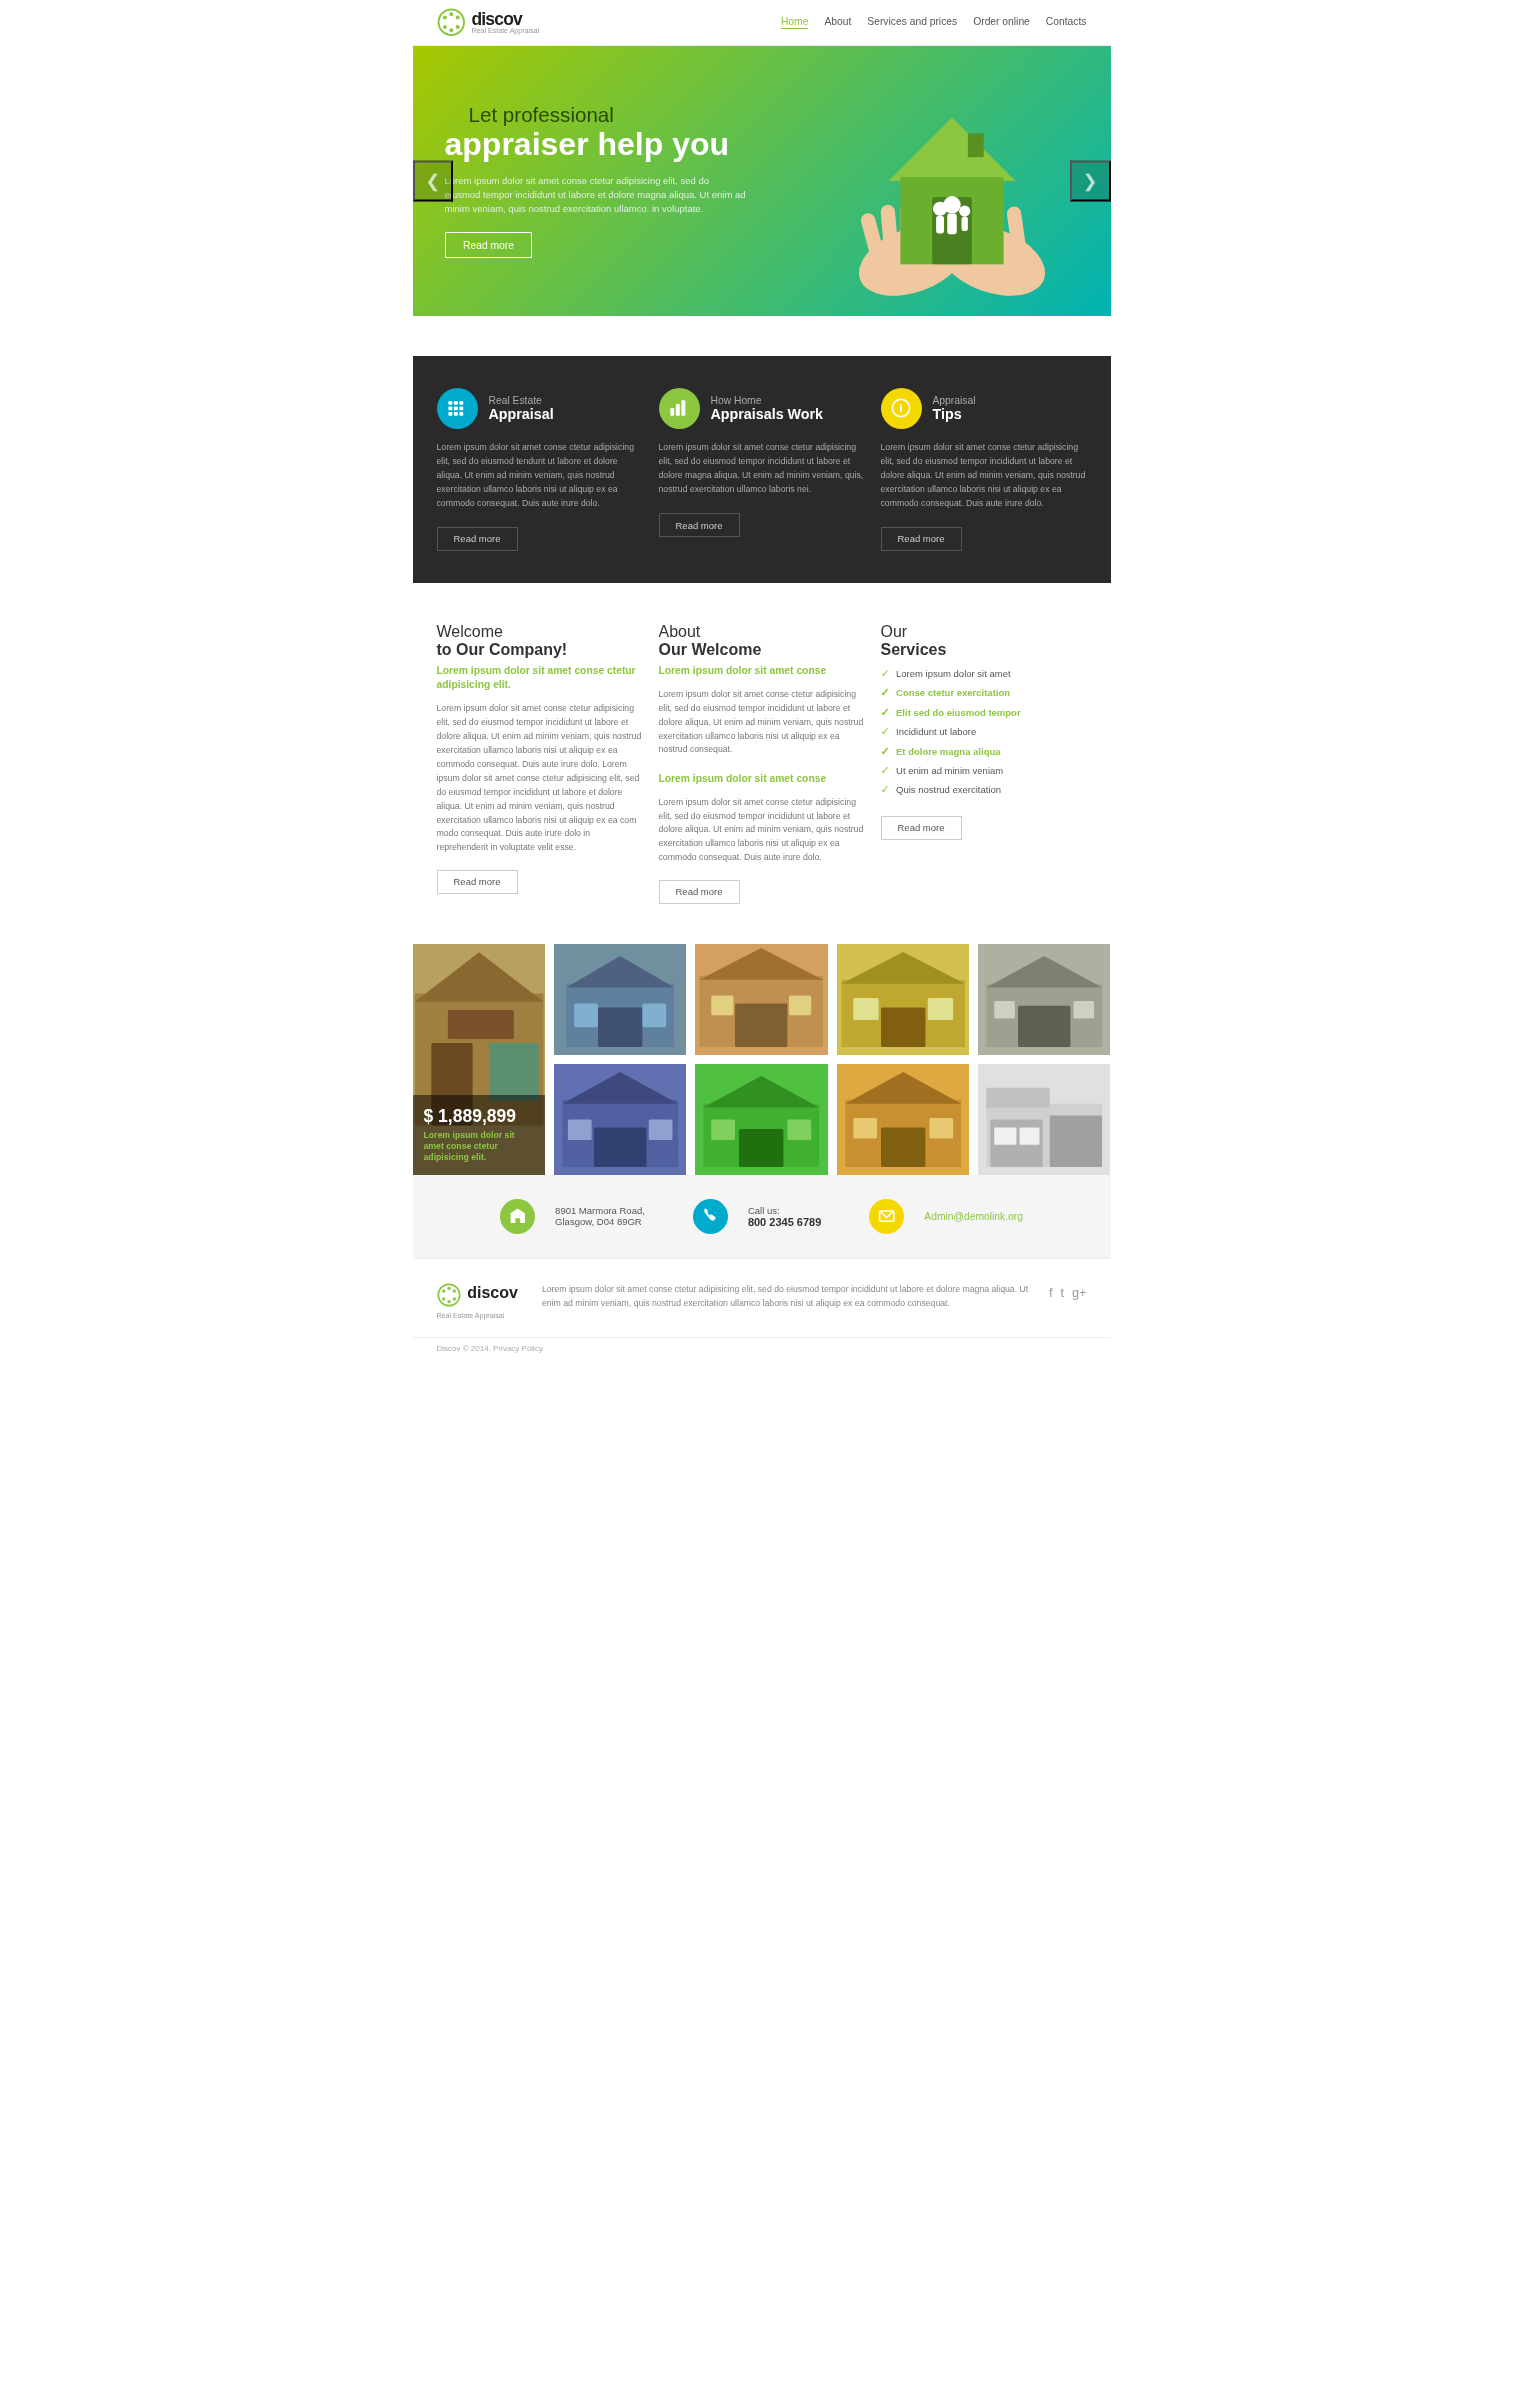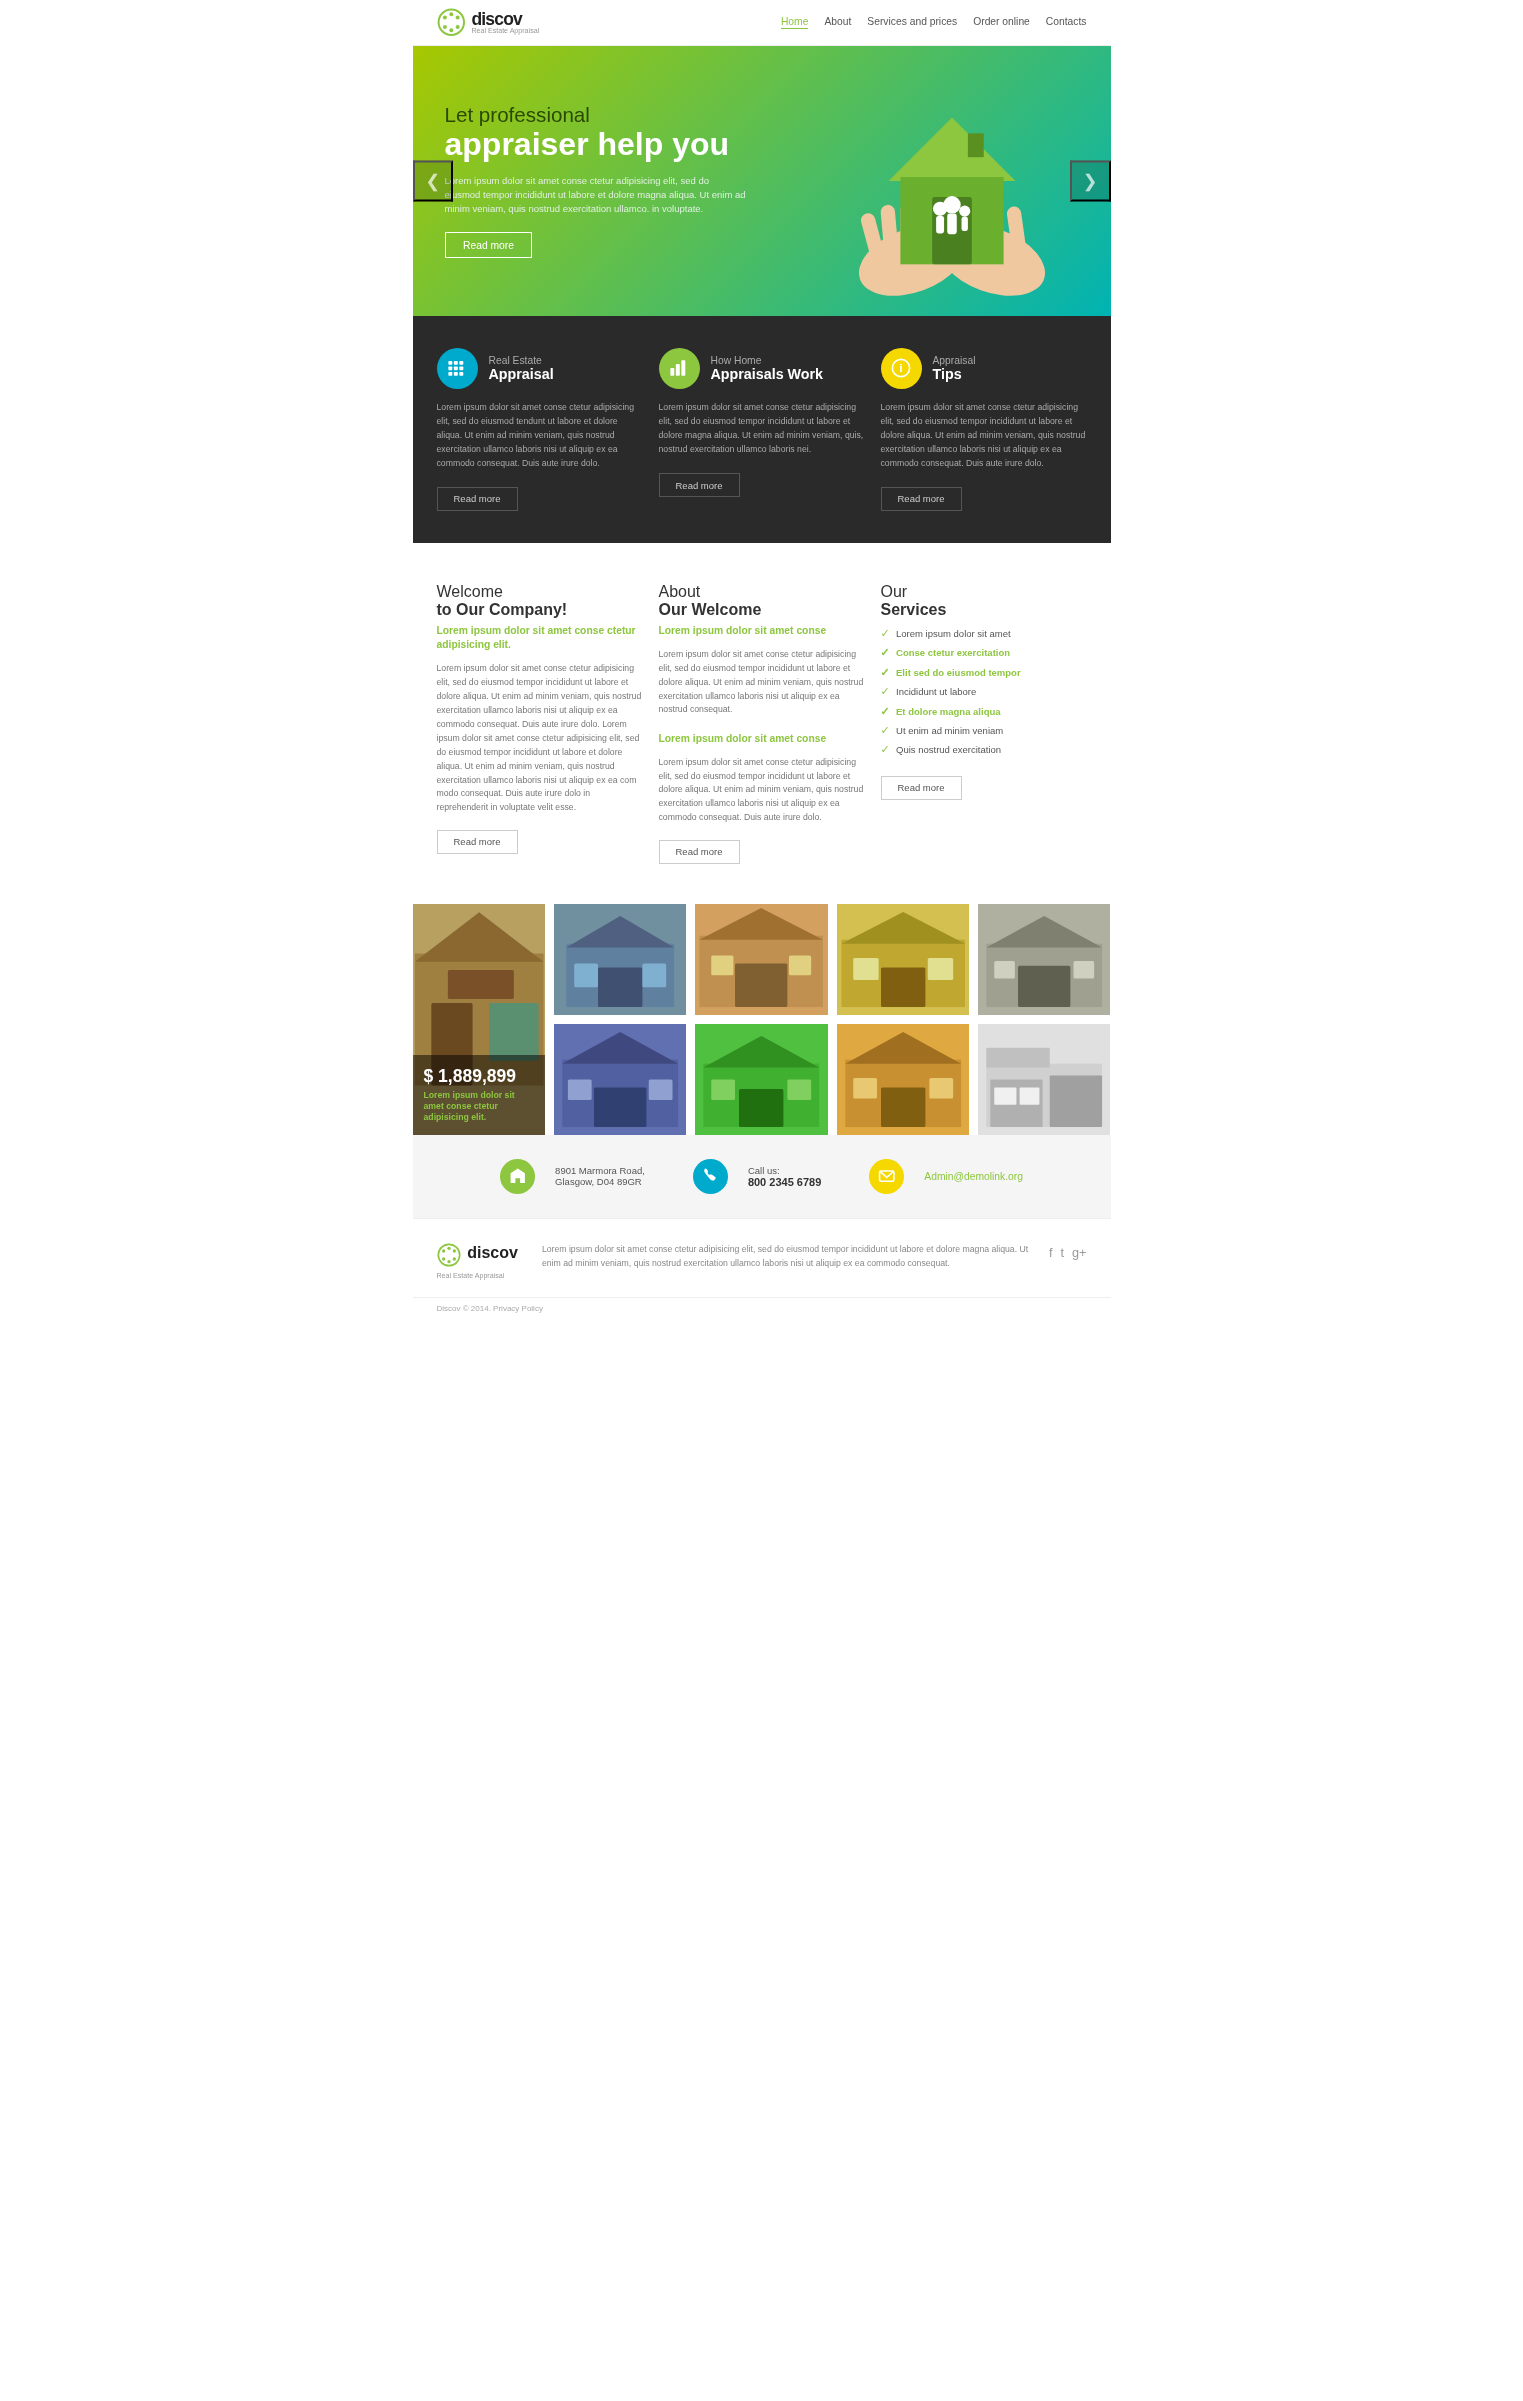--- a/index.html
+++ b/index.html
@@ -30,21 +30,21 @@
       overflow: hidden;
       display: flex;
       align-items: center;
     }
     .hero-content {
       position: relative;
       z-index: 2;
       padding: 32px 32px;
       max-width: 365px;
     }
-    .hero-title-light { font-size: 20.6px; color: #2a4a00; font-weight: normal; }
+    .hero-title-light { font-size: 20.6px; color: #2a4a00; font-weight: normal; margin-left: 24px; }
     .hero-title-bold { font-size: 32px; color: #fff; font-weight: bold; line-height: 1.1; }
     .hero-text { font-size: 9.5px; color: #e0f0e0; margin: 11px 0 16px; line-height: 1.5; }
     .btn-outline-white {
       border: 1.2px solid #fff;
       color: #fff;
       background: transparent;
       padding: 6.3px 17.5px;
       font-size: 10.3px;
       cursor: pointer;
     }
@@ -70,20 +70,21 @@
       height: 254px;
     }
 
     
     .dark-section {
       background: #2a2a2a;
       padding: 32px 24px;
       display: flex;
       gap: 16px;
       justify-content: flex-end;
+      margin-top: 40px;
     }
     .dark-card { flex: 1; color: #ccc; }
     .dark-card-header { display: flex; align-items: center; gap: 11px; margin-bottom: 12.7px; }
     .dark-card-icon {
       width: 41px; height: 41px; border-radius: 50%;
       display: flex; align-items: center; justify-content: center;
       font-size: 17.5px; flex-shrink: 0;
     }
     .icon-blue { background: #00aacc; }
     .icon-green { background: #8dc63f; }

